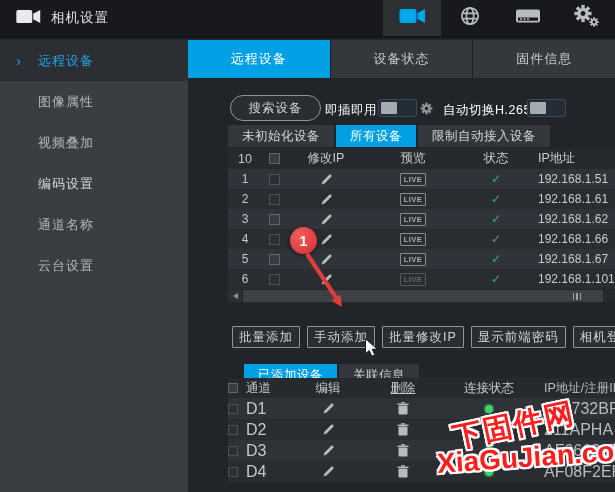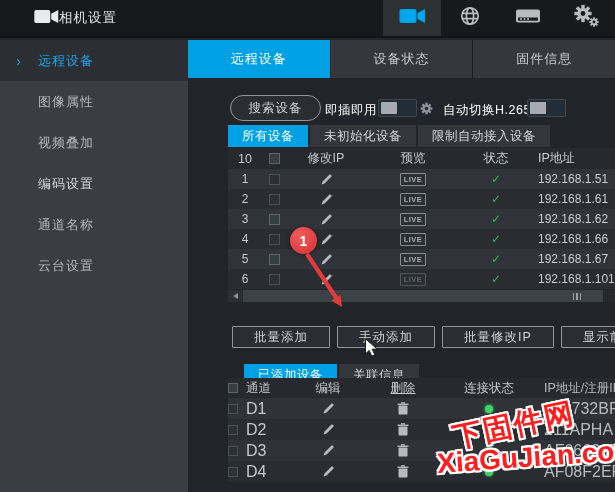--- a/index.html
+++ b/index.html
@@ -5,21 +5,21 @@
   html,body { margin:0; padding:0; background:#0b0c0d; }
   * { box-sizing:border-box; }
   .screen {
     position:relative; width:615px; height:492px; overflow:hidden;
     background:#212428; font-family:"Liberation Sans","DejaVu Sans",sans-serif;
     color:#c5c8ca; -webkit-font-smoothing:antialiased;
   }
   
   .titlebar { position:absolute; top:0; left:0; right:0; height:38px; background:#17191c;
     border-bottom:2px solid #121416; display:flex; align-items:center; }
-  .tb-left { display:flex; align-items:center; padding-left:34px; }
+  .tb-left { display:flex; align-items:center; gap:10px; padding-left:16px; }
   .tb-title { font-size:13.5px; color:#dfe2e4; letter-spacing:1px; }
   .tb-icons { position:absolute; right:0; top:0; height:36px; display:flex; align-items:stretch; }
   .tb-icon { width:58px; display:flex; align-items:center; justify-content:center; cursor:pointer; }
   .tb-icon.active { background:#2e3134; }
   
   .sidebar { position:absolute; top:40px; left:0; width:188px; bottom:0; background:#3a3e43; }
   .side-item { height:41px; display:flex; align-items:center; font-size:13px; color:#b4b7ba;
     letter-spacing:1px; cursor:pointer; position:relative; }
   .side-item .chev { width:38px; text-align:center; font-size:14px; color:transparent; }
   .side-item.active { background:#2b2e32; color:#1fa3e8; }
@@ -69,21 +69,21 @@
   .dimmed { opacity:0.45; }
   
   .hscroll { position:absolute; left:40px; top:252px; right:0; height:12px; background:#26292c; display:flex; }
   .hs-arrow { width:14px; height:12px; background:#2c2f33; display:flex; align-items:center; justify-content:center; cursor:pointer; }
   .hs-arrow .tri { width:0; height:0; border-top:3.5px solid transparent; border-bottom:3.5px solid transparent; border-right:5px solid #8d9298; }
   .hs-thumb { position:relative; margin-left:1px; width:360px; height:12px; background:#3c4146; cursor:pointer; }
   .hs-grip { position:absolute; right:22px; top:2.5px; display:flex; gap:2px; }
   .hs-grip span { width:1.5px; height:7px; background:#9aa0a5; display:block; }
   
   .actions { position:absolute; left:44px; top:288px; display:flex; gap:7px; white-space:nowrap; }
-  .actions .btn { height:22px; padding:0 21px; position:static; }
+  .actions .btn { height:22px; padding:0 6px; position:static; }
   
   .table2 { position:absolute; left:40px; top:340px; right:0; }
   .t2-row { display:flex; align-items:center; height:21px; font-size:16px; }
   .t2-head { height:20px; background:#26292d; color:#c6c9cb; font-size:12.5px; }
   .t2-row.odd { background:#2f3338; } .t2-row.even { background:#292c30; }
   .d-cb { width:16px; flex:none; display:flex; justify-content:flex-start; }
   .d-cb .checkbox { width:10px; height:10px; }
   .d-ch { width:48px; flex:none; padding-left:2px; color:#c6c9cb; }
   .d-ed { width:72px; flex:none; display:flex; justify-content:center;text-align:center; }
   .d-del{ width:78px; flex:none; display:flex; justify-content:center;text-decoration:underline; }
@@ -224,22 +224,22 @@
             <circle r="2.6" fill="#212428"></circle>
         </g>
       </svg>
     </span>
     <span class="tl-label lbl-h265">自动切换H.265</span>
     <div class="toggle tg2">
         <div class="knob"></div>
       </div>
 
     <div class="sub-tabs">
+      <div class="sub-tab">未初始化设备</div>
       <div class="sub-tab active">所有设备</div>
-      <div class="sub-tab">未初始化设备</div>
       <div class="sub-tab">限制自动接入设备</div>
     </div>
 
     <div class="table1">
       <div class="t1-row t1-head">
         <span class="c-num">10</span>
         <span class="c-cb">
             <span class="checkbox"></span>
           </span>
         <span class="c-mod">修改IP</span>

